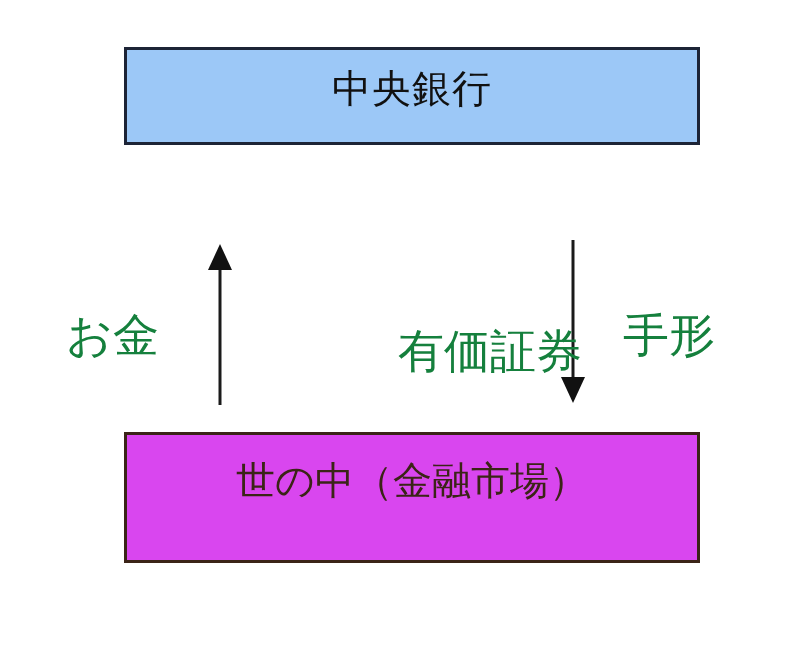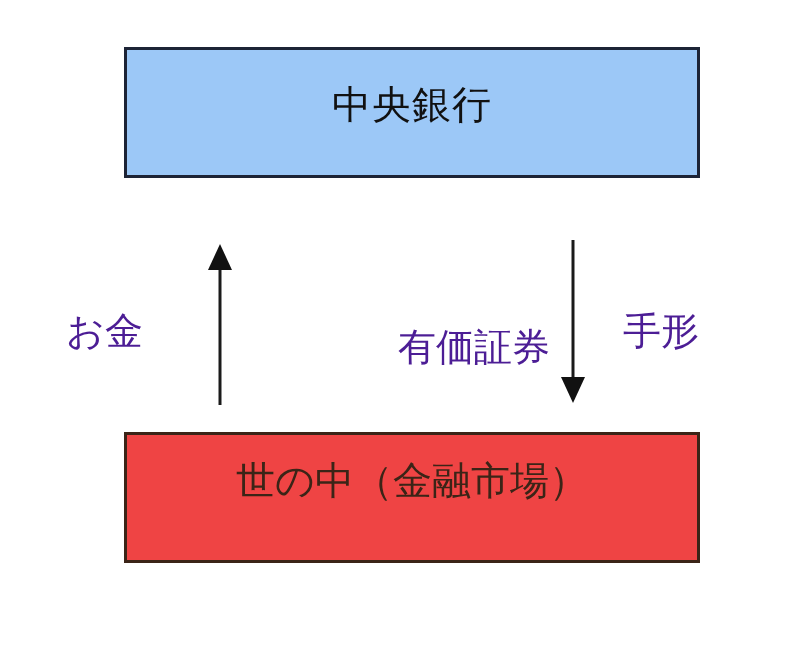--- a/index.html
+++ b/index.html
@@ -28,40 +28,40 @@
     box-sizing: border-box;
     display: flex;
     align-items: center;
     justify-content: center;
   }
 
   #central-bank-box {
     left: 124px;
     top: 47px;
     width: 576px;
-    height: 131px;
+    height: 98px;
     background: #9CC8F7;
     border: 3px solid #1D2436;
   }
 
   #central-bank-label {
     font-size: 39px;
     line-height: 1;
     color: #111111;
     letter-spacing: 1px;
     position: relative;
     top: -8px;
   }
 
   #market-box {
     left: 124px;
     top: 432px;
     width: 576px;
     height: 131px;
-    background: #ef4444;
+    background: #d946ef;
     border: 3px solid #3B2417;
   }
 
   #market-label {
     font-size: 39px;
     line-height: 1;
     color: #3B2417;
     letter-spacing: 0px;
     position: relative;
     top: -17px;
@@ -73,23 +73,23 @@
     left: 0;
     top: 0;
     width: 800px;
     height: 649px;
     pointer-events: none;
   }
 
   
   .edge-label {
     position: absolute;
-    font-size: 38px;
+    font-size: 46px;
     line-height: 1;
-    color: #4c1d95;
+    color: #15803d;
     white-space: nowrap;
   }
 
   #label-money       { left: 66px;  top: 312px; }
   #label-securities  { left: 398px; top: 328px; }
   #label-bill        { left: 623px; top: 312px; text-align: center; }
 </style>
 </head>
 <body>
 

